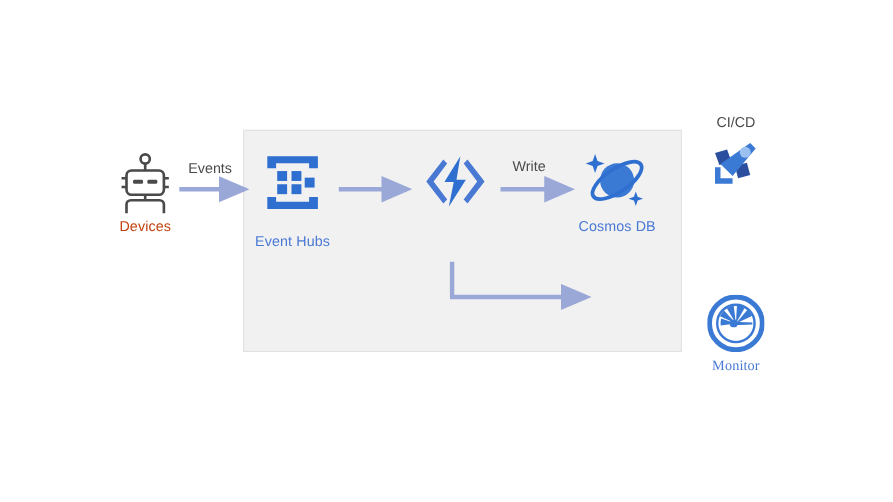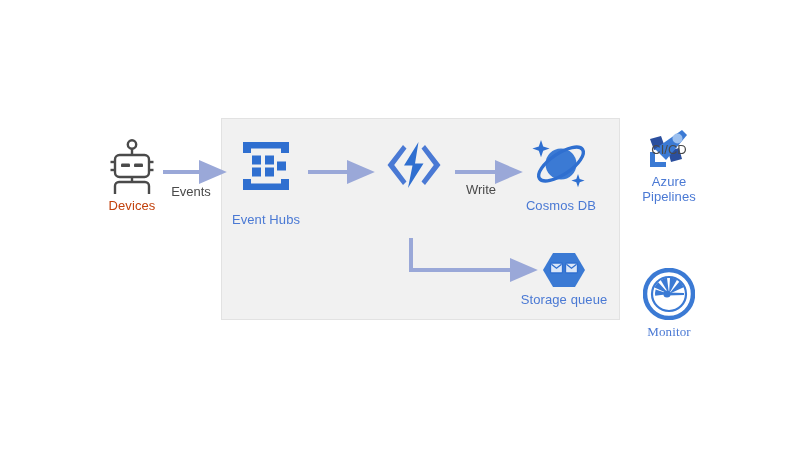--- a/index.html
+++ b/index.html
@@ -66,21 +66,20 @@
   #node-monitor      { left: 632px; top: 268px; width: 74px; font-family: Liberation Serif, serif; }
 
   
   .caption {
     position: absolute;
     font-size: 13px;
     line-height: 15px;
     color: #4a4a4a;
     text-align: center;
     white-space: pre-line;
-    margin-top: 39px;
   }
   #caption-events        { left: 158px; top: 145px; width: 66px; }
   #caption-write         { left: 448px; top: 143px; width: 66px; }
   #caption-deadletter    { left: 410px; top: 274px; width: 104px; }
   #caption-cicd          { left: 632px; top: 103px; width: 74px; }
   #caption-monitoring    { left: 626px; top: 236px; width: 86px; }
 
   
   .connector {
     position: absolute;
@@ -185,53 +184,36 @@
         <ellipse cx="31" cy="28" rx="26" ry="10.5" fill="none" stroke="#2f6fd0" stroke-width="3.4" transform="rotate(-34 31 28)"></ellipse>
 
         <path d="M11,4 L13.2,10.4 L19.6,12.6 L13.2,14.8 L11,21.2 L8.8,14.8 L2.4,12.6 L8.8,10.4 Z" fill="#2f6fd0"></path>
 
         <path d="M48,38 L49.7,42.9 L54.6,44.6 L49.7,46.3 L48,51.2 L46.3,46.3 L41.4,44.6 L46.3,42.9 Z" fill="#2f6fd0"></path>
       </svg>
     </span>
     <span class="node-label">Cosmos DB</span>
   </div>
 
-  <div class="node" id="node-storagequeue">
-    <span class="glyph">
-      <svg width="44" height="36" viewBox="0 0 44 36" xmlns="http://www.w3.org/2000/svg">
-
-        <path d="M11,1 L33,1 L43,18 L33,35 L11,35 L1,18 Z" fill="#3b7ad4"></path>
-
-        <rect x="8.5" y="11" width="12" height="10" rx="1.2" fill="#dbe6f7" stroke="#2f6fd0" stroke-width="1.3"></rect>
-        <path d="M9.4,12.2 L14.5,16.2 L19.6,12.2" fill="none" stroke="#2f6fd0" stroke-width="1.3"></path>
-
-        <rect x="23.5" y="11" width="12" height="10" rx="1.2" fill="#dbe6f7" stroke="#2f6fd0" stroke-width="1.3"></rect>
-        <path d="M24.4,12.2 L29.5,16.2 L34.6,12.2" fill="none" stroke="#2f6fd0" stroke-width="1.3"></path>
-      </svg>
-    </span>
-    <span class="node-label">Storage queue</span>
-  </div>
 
   <div class="node" id="node-pipelines">
     <span class="glyph">
       <svg width="46" height="44" viewBox="0 0 46 44" xmlns="http://www.w3.org/2000/svg">
 
         <path d="M4,13 L15,10 L19,21 L8,24 Z" fill="#2b4f9e"></path>
 
         <path d="M22,25 L33,22 L36,33 L25,36 Z" fill="#2b4f9e"></path>
 
         <path d="M36,4 L41,9 L20,34 L9,23 Z" fill="#3b7ad4"></path>
 
         <circle cx="31.5" cy="12.5" r="5" fill="#9cc0ef"></circle>
 
         <path d="M4,26 L9,26 L9,36 L20,36 L20,41 L4,41 Z" fill="#3b7ad4"></path>
       </svg>
     </span>
-    <span class="node-label">Azure
-Pipelines</span>
   </div>
 
   <div class="node" id="node-monitor">
     <span class="glyph">
       <svg width="52" height="52" viewBox="0 0 52 52" xmlns="http://www.w3.org/2000/svg">
 
         <circle cx="26" cy="26" r="24" fill="none" stroke="#3b7ad4" stroke-width="4.5"></circle>
         <circle cx="26" cy="26" r="17" fill="none" stroke="#3b7ad4" stroke-width="2.2"></circle>
 
         <g fill="#3b7ad4">

